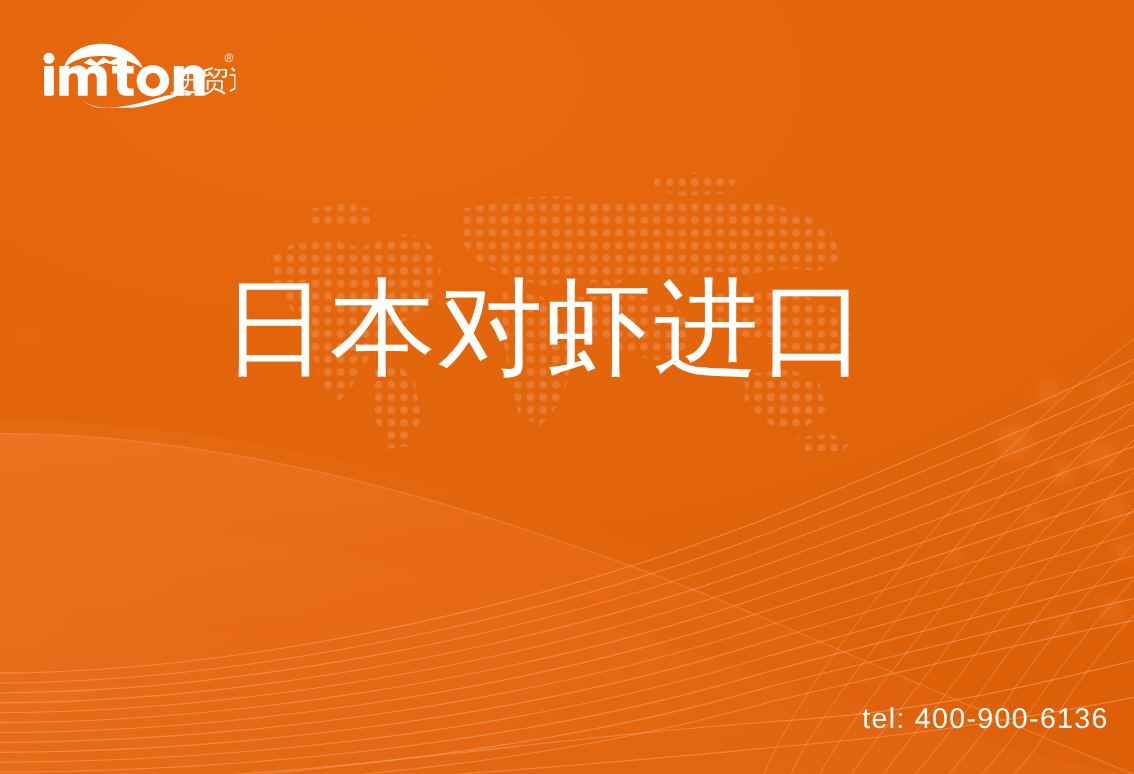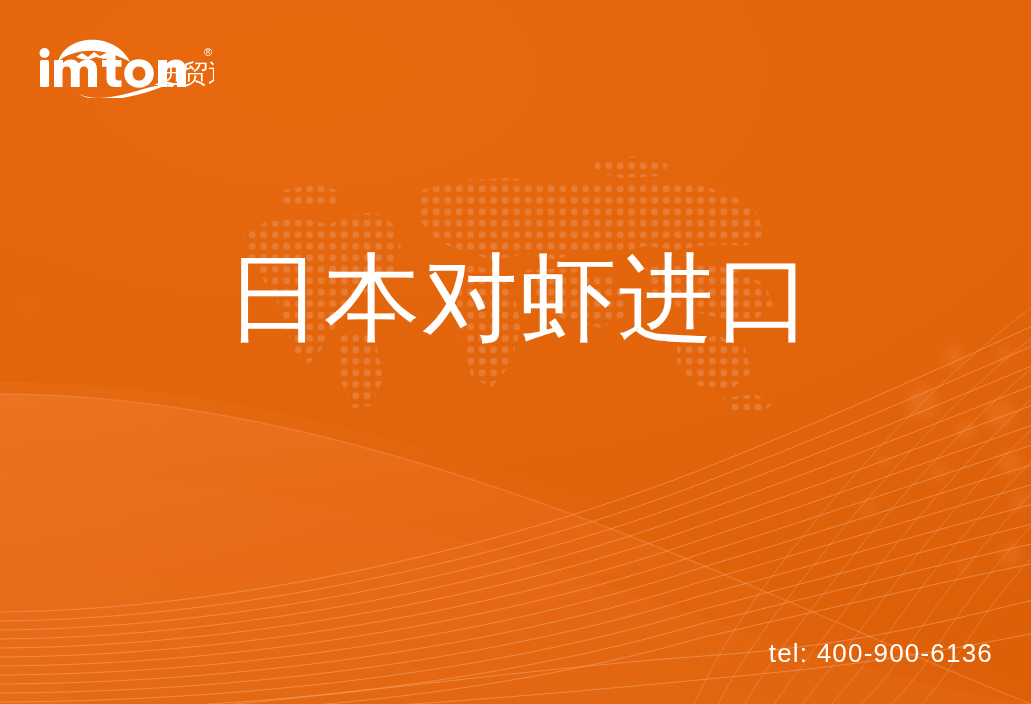--- a/index.html
+++ b/index.html
@@ -47,36 +47,36 @@
   
   #logo{
     position:absolute;
     left:36px; top:32px;
     width:178px; height:66px;
   }
 
   
   #headline{
     position:absolute;
-    left:226px; top:236px;
+    left:202px; top:236px;
     width:640px;
     color:#ffffff;
     font-size:96px;
     line-height:124px;
     letter-spacing:2px;
     font-weight:400;
     font-family:"DejaVu Sans","Liberation Sans",sans-serif;
     white-space:nowrap;
   }
   #headline .ln{display:block;}
 
   
   #phone{
     position:absolute;
-    right:38px; bottom:35px;
+    right:23px; bottom:35px;
     color:#ffffff;
     font-size:26px;
     letter-spacing:1.2px;
     font-family:"Liberation Sans","DejaVu Sans",sans-serif;
     white-space:nowrap;
   }
 </style>
 </head>
 <body>
 

